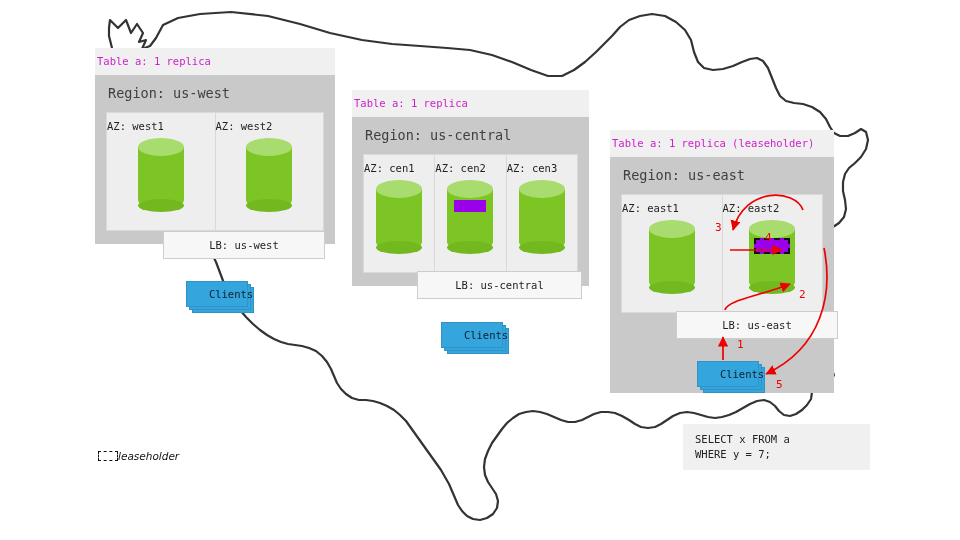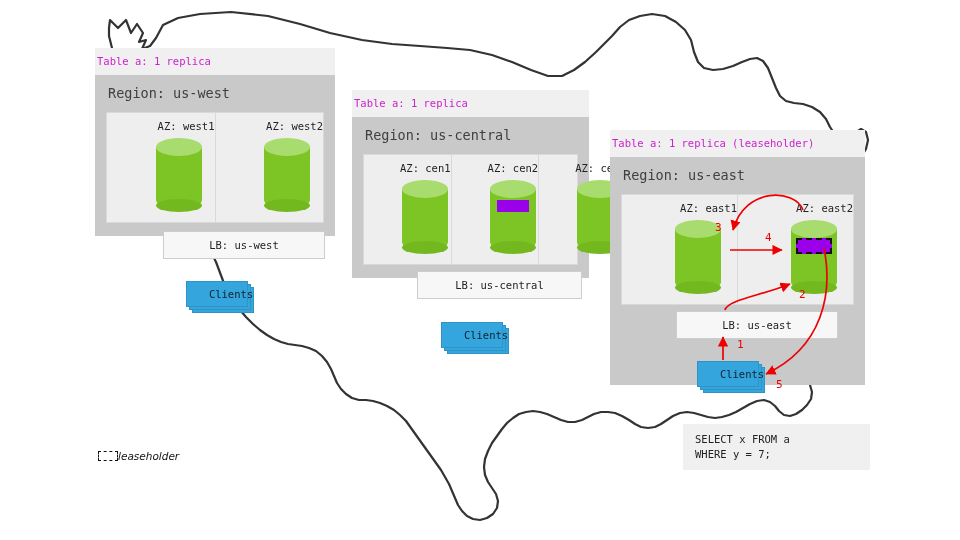--- a/index.html
+++ b/index.html
@@ -45,25 +45,24 @@
     padding: 10px 0 11px 2px;
     white-space: nowrap;
   }
   .az-strip {
     background: #eeeeee;
     display: flex;
     border: 1px solid #d9d9d9;
   }
   .az-cell {
     flex: 1 1 0;
-    padding: 7px 0 10px 0;
-    text-align: right;
+    padding: 7px 0 18px 0;
+    text-align: left;
     border-right: 1px solid #d9d9d9;
     position: relative;
-    margin-left: 36px;
   }
   .az-cell:last-child { border-right: none; }
   .az-label {
     font-size: 10.5px;
     color: #222222;
     white-space: nowrap;
     margin-bottom: 6px;
   }
 
   
@@ -314,21 +313,21 @@
   </div>
   <div class="lb-box" style="left:417px; top:271px; width:107px;">LB: us-central</div>
   <div class="clients" style="left:441px; top:322px;">
     <div class="card c3"></div>
     <div class="card c2"></div>
     <div class="card c1">
       <span class="label">Clients</span>
     </div>
   </div>
 
-  <div class="region-panel" style="left:610px; top:130px; width:255px;">
+  <div class="region-panel" style="left:610px; top:130px; width:224px;">
     <div class="panel-header">Table a: 1 replica (leaseholder)</div>
     <div class="panel-body" style="padding-bottom:80px;">
       <div class="region-title">Region: us-east</div>
       <div class="az-strip">
 
         <div class="az-cell">
           <div class="az-label">AZ: east1</div>
           <div class="cyl">
             <div class="cyl-body"></div>
             <div class="cyl-bottom-shade"></div>

